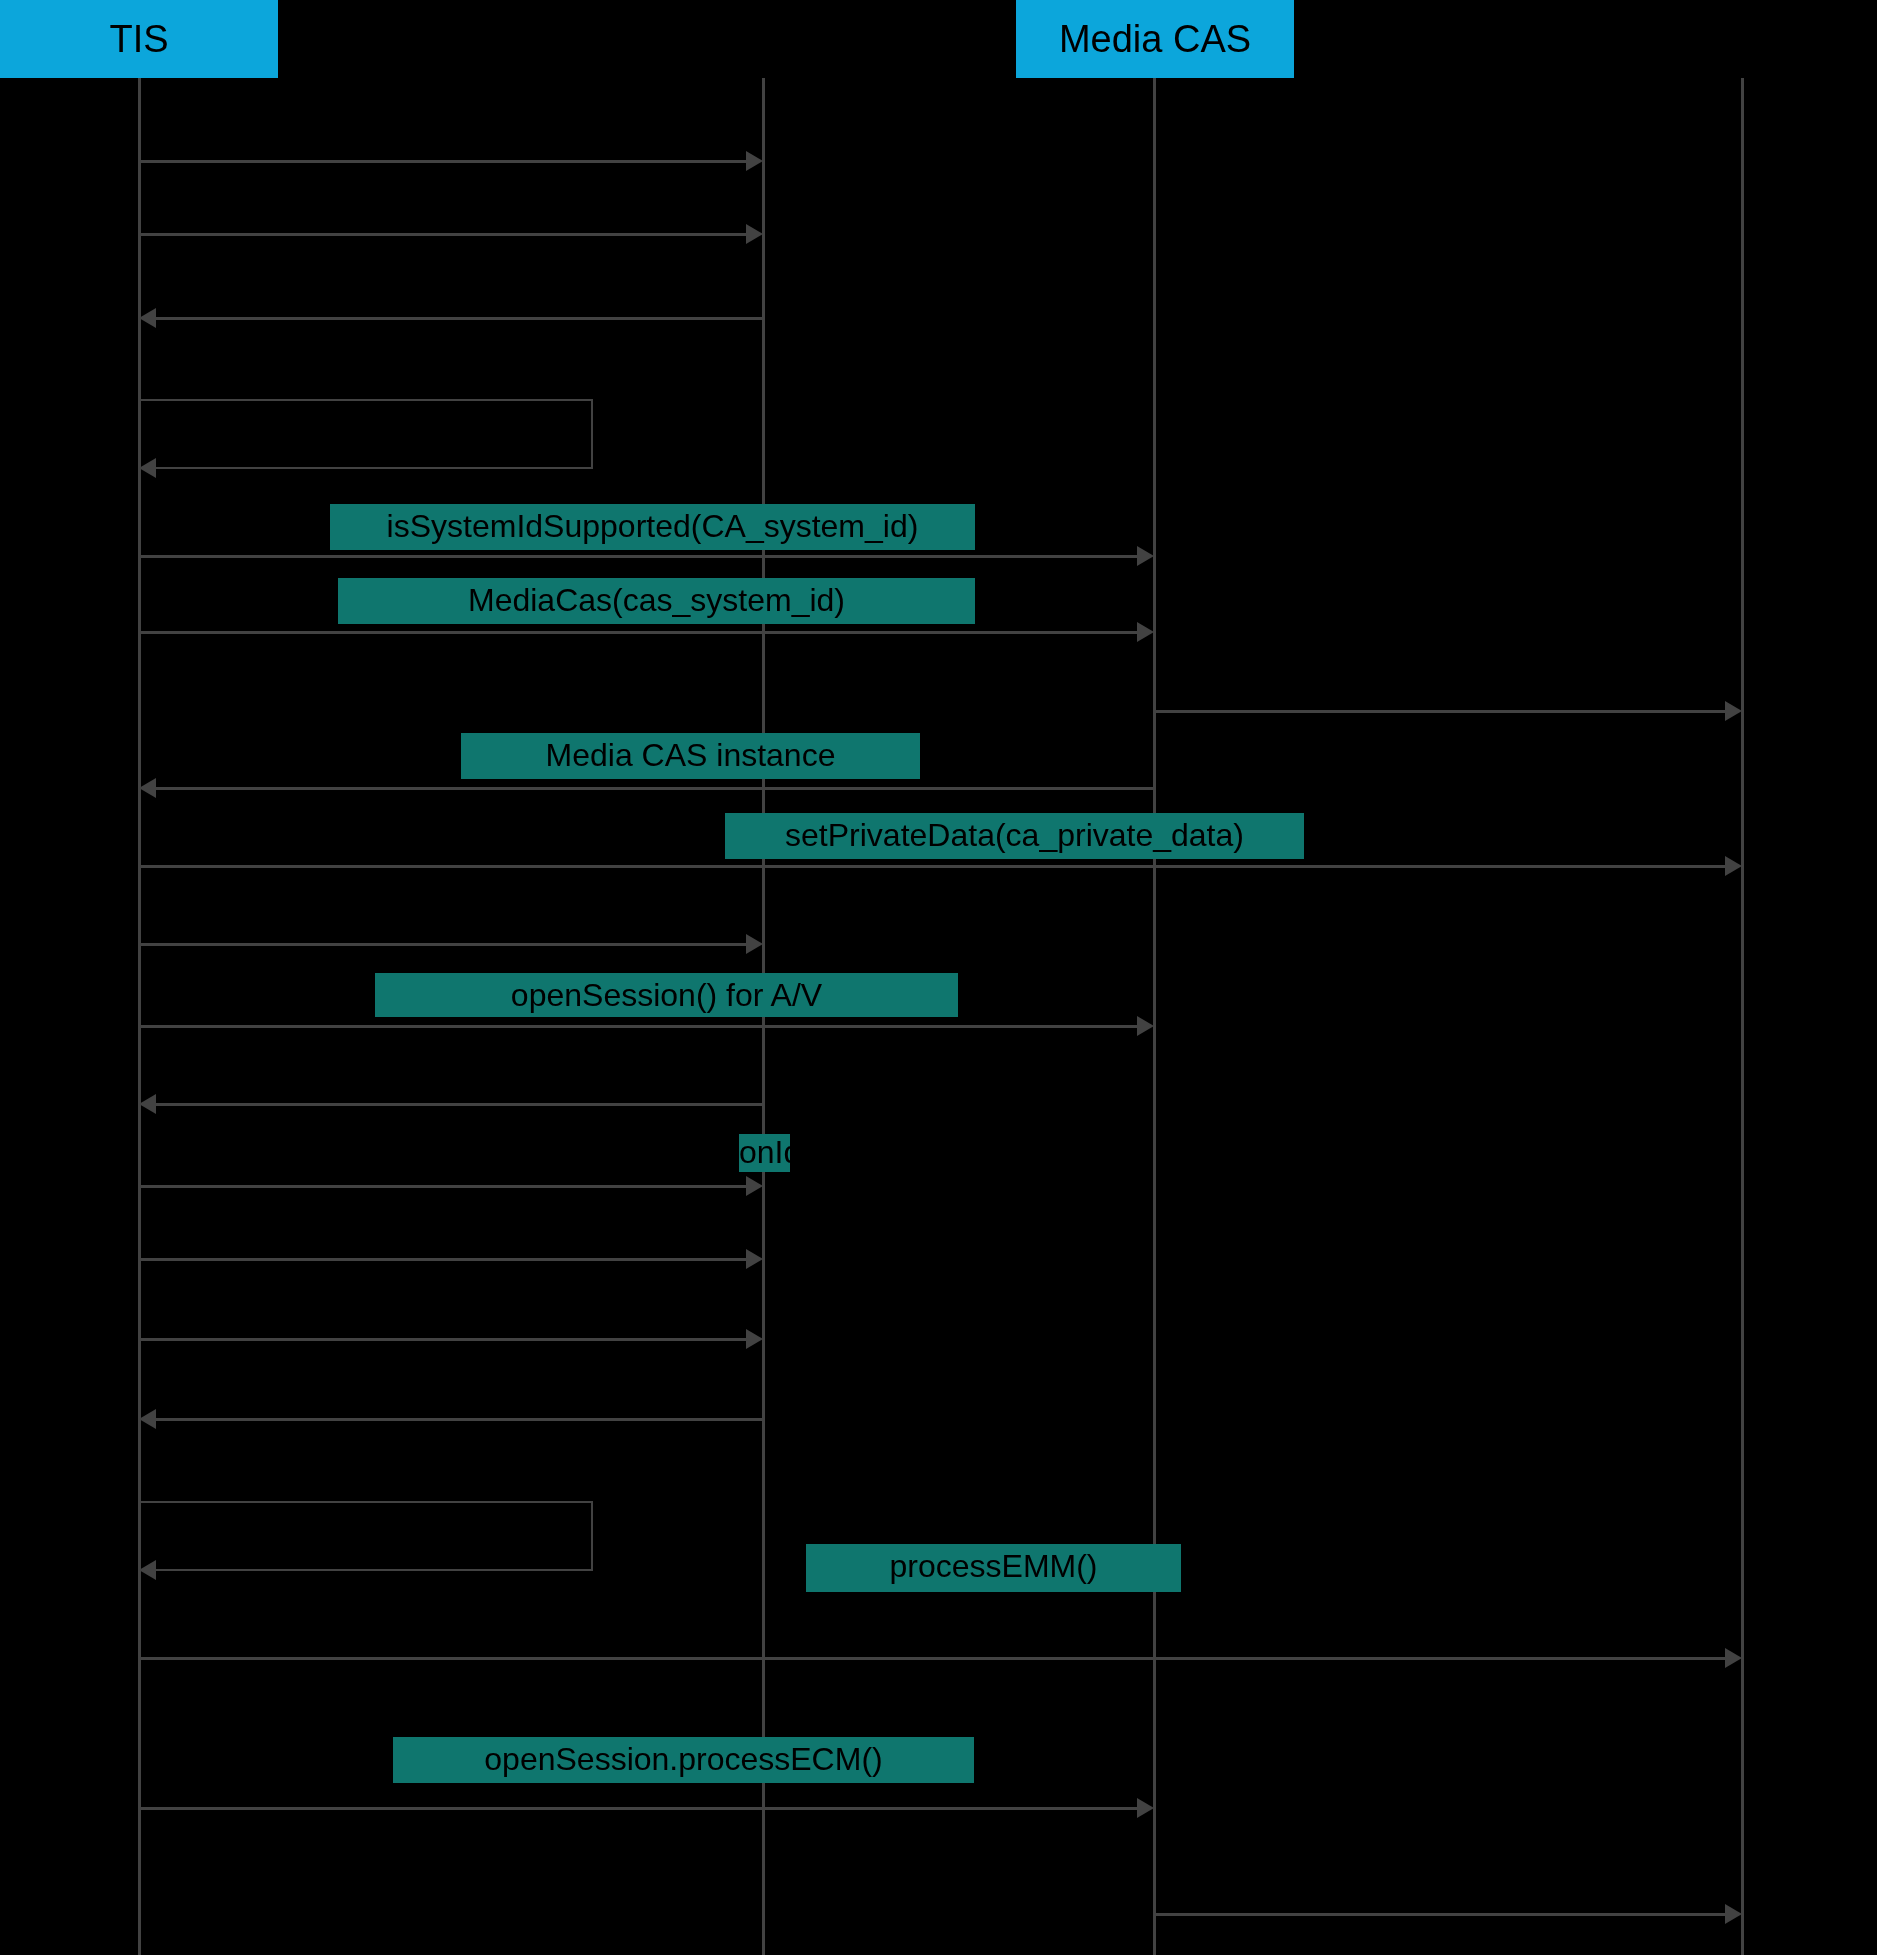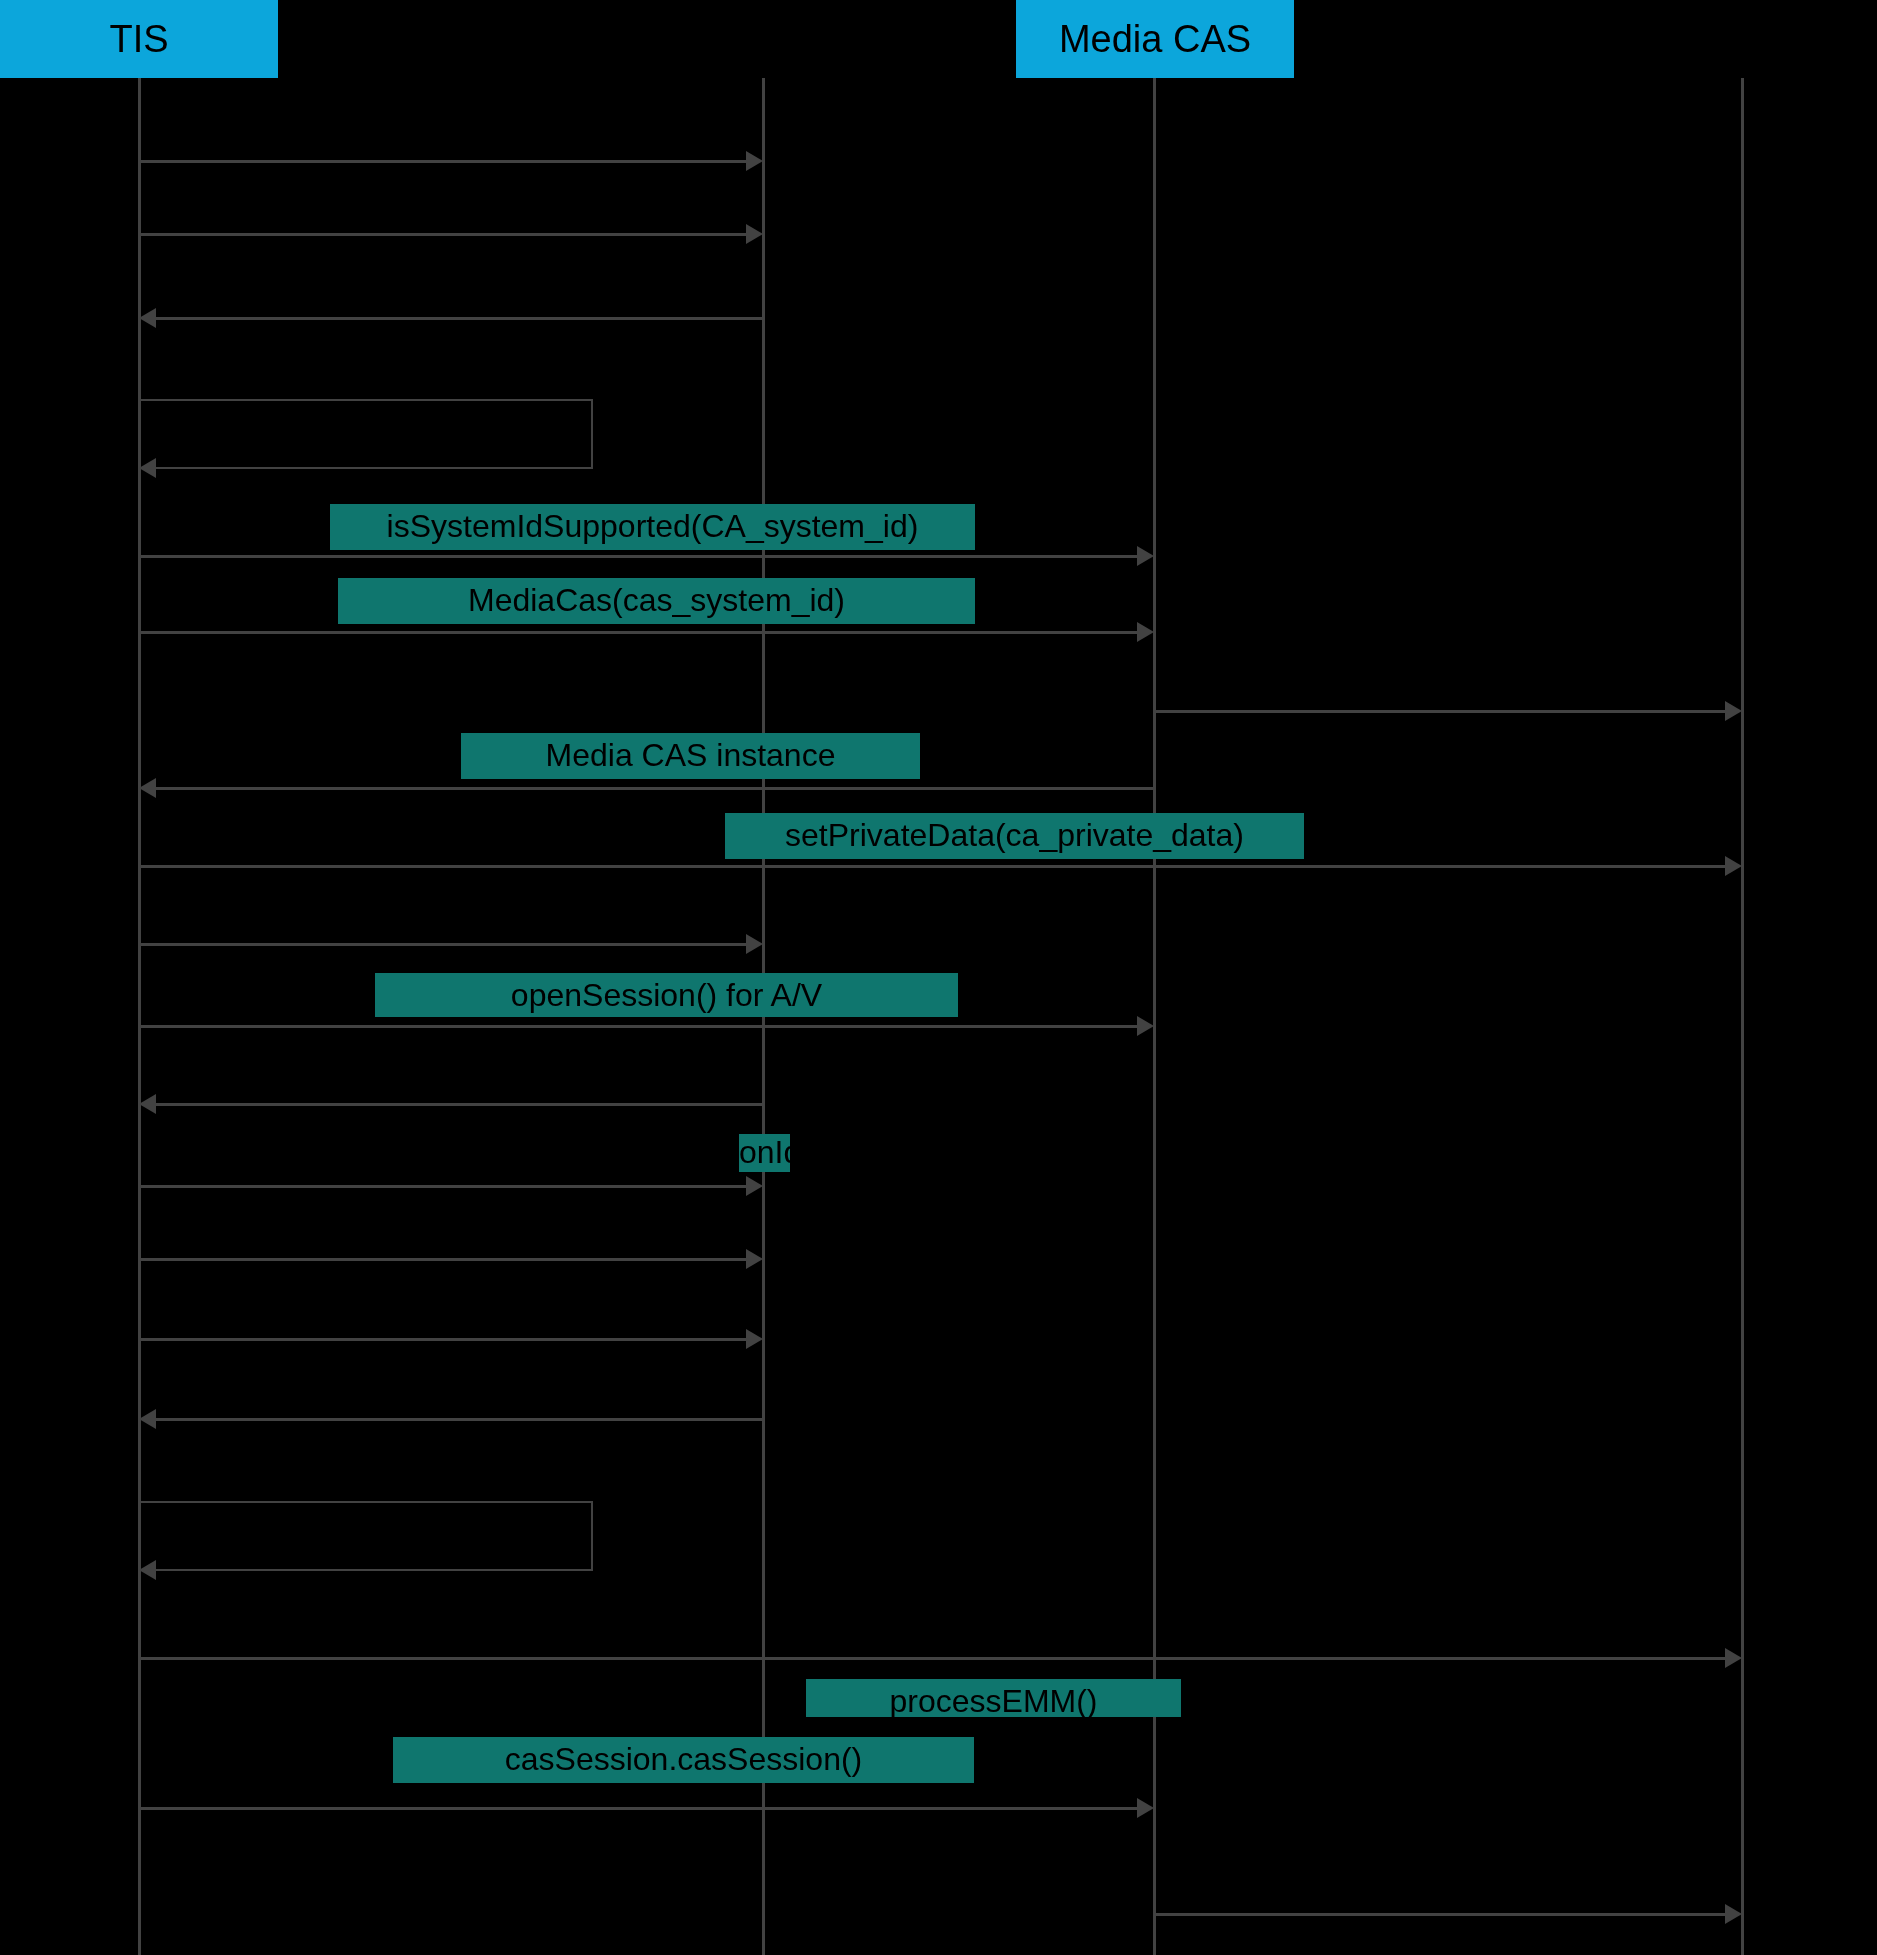--- a/index.html
+++ b/index.html
@@ -167,18 +167,18 @@
   <div class="msg-label" style="left:338px; top:578px; width:637px; height:46px;">MediaCas(cas_system_id)</div>
 
   <div class="msg-label" style="left:461px; top:733px; width:459px; height:46px;">Media CAS instance</div>
 
   <div class="msg-label" style="left:725px; top:813px; width:579px; height:46px;">setPrivateData(ca_private_data)</div>
 
   <div class="msg-label" style="left:375px; top:973px; width:583px; height:44px;">openSession() for A/V</div>
 
   <div class="msg-label clipped" style="left:739px; top:1134px; width:51px; height:38px; padding:1.6px 0 3.1px 0; text-align:left;">onId</div>
 
-  <div class="msg-label" style="left:806px; top:1679px; width:375px; height:38px;">processEMM()</div>
+  <div class="msg-label" style="left:806px; top:1544px; width:375px; height:48px;">processEMM()</div>
 
-  <div class="msg-label" style="left:393px; top:1737px; width:581px; height:46px;">casSession.casSession()</div>
+  <div class="msg-label" style="left:393px; top:1737px; width:581px; height:46px;">openSession.processECM()</div>
 
 </div>
 
 
 </body></html>

